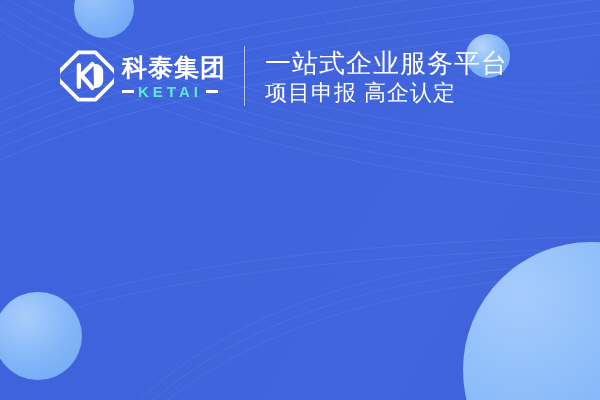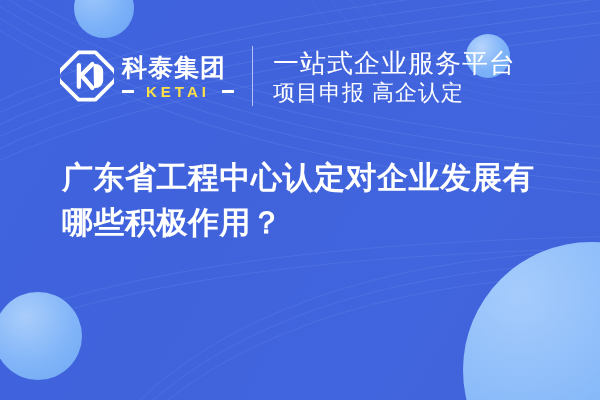--- a/index.html
+++ b/index.html
@@ -105,26 +105,26 @@
     margin-top: 3px;
     width: 100%;
   }
   .logo-rule {
     height: 3px;
     background: #ffffff;
     width: 12px;
     flex: 0 0 auto;
   }
   .logo-en {
-    color: #fde047;
+    color: #5eead4;
     font-size: 15px;
     line-height: 15px;
     font-weight: 700;
     letter-spacing: 4px;
-    margin: 0 12px;
+    margin: 0 4px;
     white-space: nowrap;
   }
   .divider {
     width: 1px;
     height: 60px;
     background: rgba(255,255,255,0.62);
     margin-left: 18px;
     margin-right: 20px;
     flex: 0 0 auto;
   }
@@ -233,18 +233,14 @@
 
     <div class="divider"></div>
 
     <div class="tagline">
       <div class="tagline-main">一站式企业服务平台</div>
       <div class="tagline-sub">项目申报 高企认定</div>
     </div>
 
   </div>
 
-  <div class="headline">
-    <div class="headline-line">广东省工程中心认定对企业发展有</div>
-    <div class="headline-line">哪些积极作用？</div>
-  </div>
 
 </div>
 
 </body></html>

